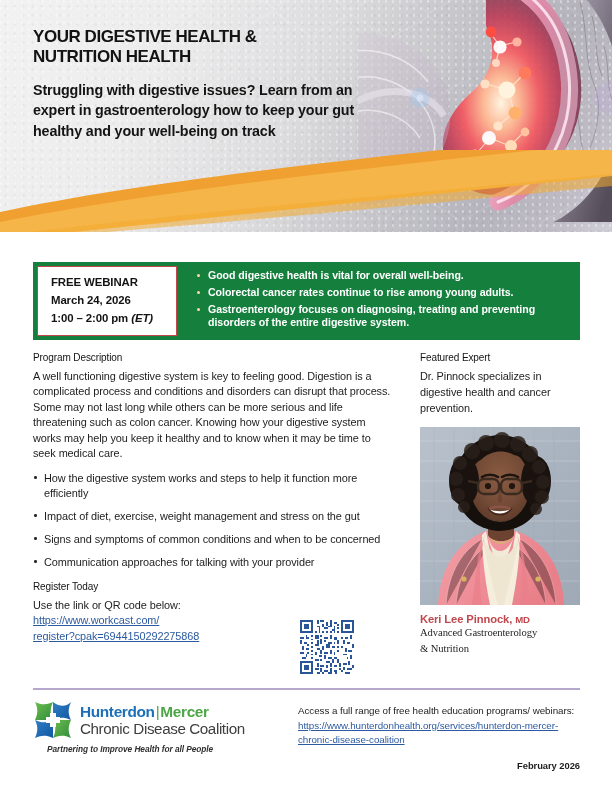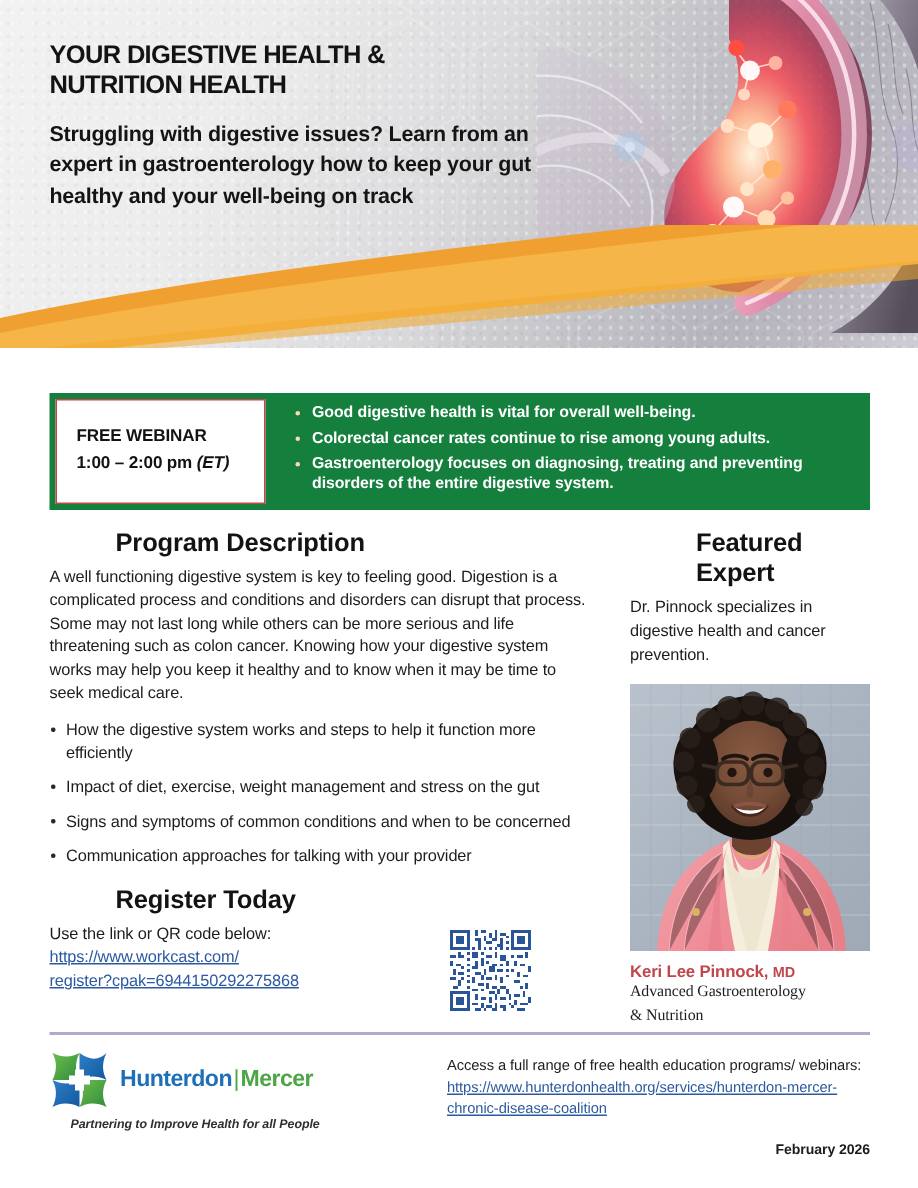--- a/index.html
+++ b/index.html
@@ -119,26 +119,25 @@
     background: #ffd9b0;
   }
 
   
   .body-area { position: absolute; left: 0; top: 352px; width: 612px; }
 
   .col-left { position: absolute; left: 33px; top: 0; width: 362px; }
   .col-right { position: absolute; left: 420px; top: 0; width: 165px; }
 
   h2.sec {
-    font-size: 17px;
-    font-weight: 700;
+    font-size: 10px;
+    font-weight: 400;
     color: #131313;
     letter-spacing: -0.1px;
     margin-bottom: 6px;
-    margin-left: 44px;
   }
 
   .para {
     font-size: 10.9px;
     line-height: 1.42;
     color: #1d1d1d;
     letter-spacing: -0.08px;
   }
 
   .prog-list { margin-top: 9px; }
@@ -354,20 +353,21 @@
     <svg class="swoosh" viewBox="0 0 612 90" preserveAspectRatio="none">
       <path d="M0 62 C150 30 360 8 612 -18 L612 10 C360 36 150 58 0 88 Z" fill="#f0a030"></path>
       <path d="M0 72 C150 42 360 18 612 -8 L612 26 C360 52 150 74 0 90 Z" fill="#f6b548"></path>
       <path d="M0 86 C150 66 360 48 612 24 L612 36 C360 60 150 80 0 90 Z" fill="#f3a92f" opacity=".55"></path>
     </svg>
   </div>
 
   <div class="red-banner">
     <div class="webinar-box">
       <div class="wb-line">FREE WEBINAR</div>
+      <div class="wb-line">March 24, 2026</div>
       <div class="wb-line"><span>1:00 – 2:00 pm </span><span class="et">(ET)</span></div>
     </div>
     <ul class="bullets">
       <li>Good digestive health is vital for overall well-being.</li>
       <li>Colorectal cancer rates continue to rise among young adults.</li>
       <li>Gastroenterology focuses on diagnosing, treating and preventing disorders of the entire digestive system.</li>
     </ul>
   </div>
 
   <div class="body-area">
@@ -555,20 +555,21 @@
           <path d="M38 20 C34 28 36 34 38 38 C30 34 24 36 20 38 C24 30 22 24 20 20 Z" fill="url(#lgGreen)"></path>
 
           <path d="M20 38 C12 34 6 36 2 38 C6 30 4 24 2 20 C10 24 16 22 20 20 Z" fill="url(#lgBlue)"></path>
 
           <path d="M2 20 C6 12 4 6 2 2 C10 6 16 4 20 2 C16 10 18 16 20 20 Z" fill="url(#lgGreen)"></path>
 
           <path d="M17 13h6v4h4v6h-4v4h-6v-4h-4v-6h4z" fill="#ffffff"></path>
         </svg>
         <div class="logo-words">
           <div class="lw1"><span class="hunt">Hunterdon</span><span class="bar">|</span><span class="merc">Mercer</span></div>
+          <div class="lw2">Chronic Disease Coalition</div>
         </div>
       </div>
       <div class="tagline">Partnering to Improve Health for all People</div>
     </div>
 
     <div class="access-block">
       <div class="access-text"><span>Access a full range of free health education programs/ webinars: </span><a class="access-link" href="#">https://www.hunterdonhealth.org/services/</a><a class="access-link" href="#">hunterdon-mercer-chronic-disease-coalition</a></div>
     </div>
 
     <div class="date-stamp">February 2026</div>

